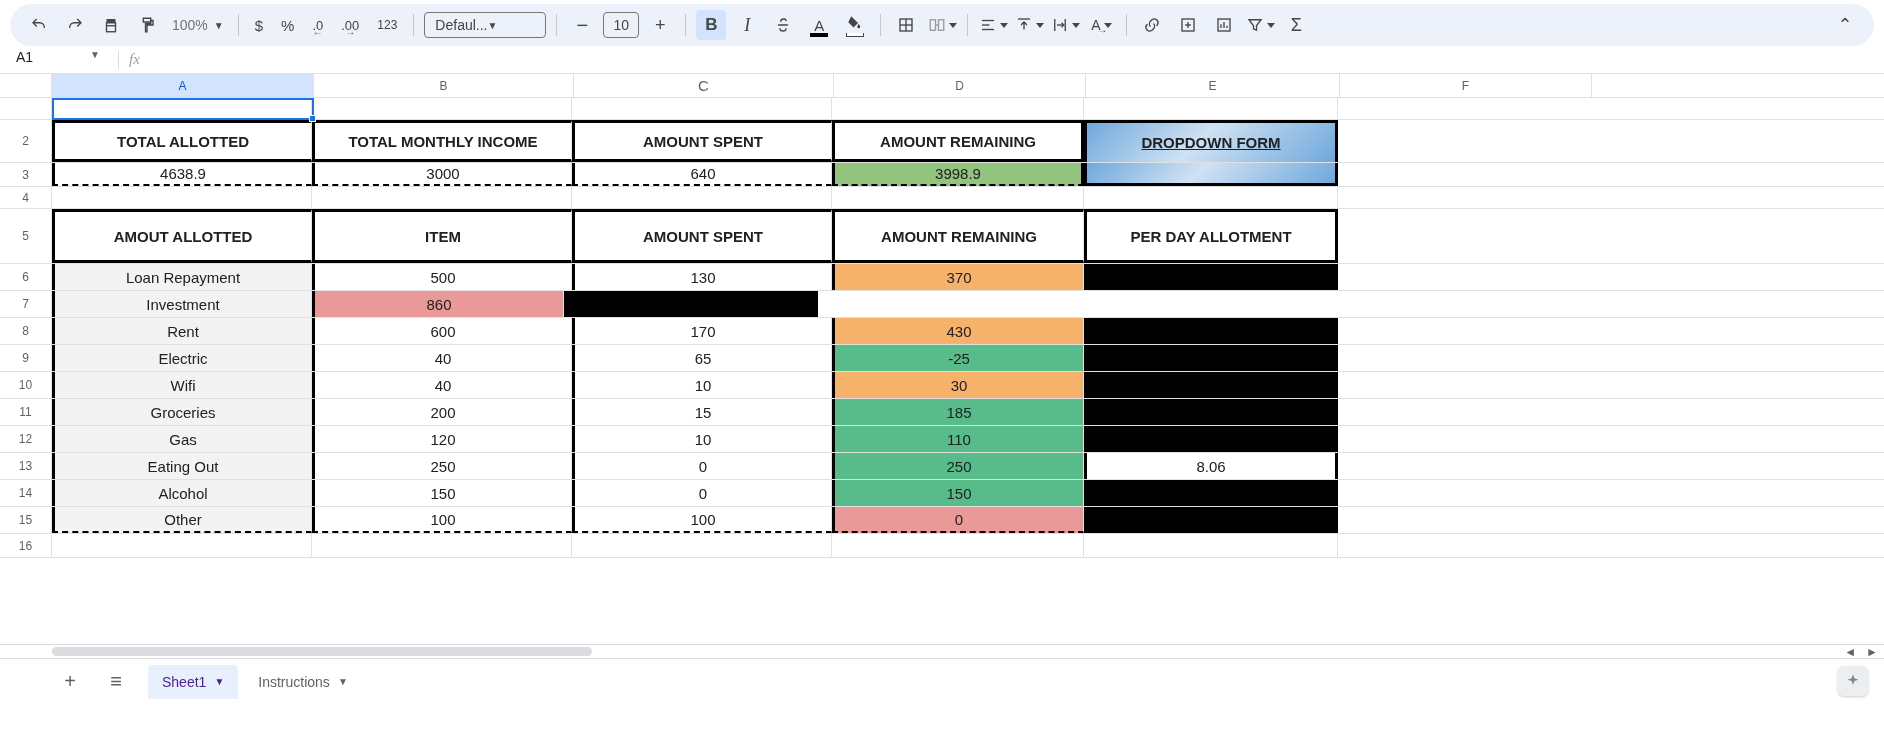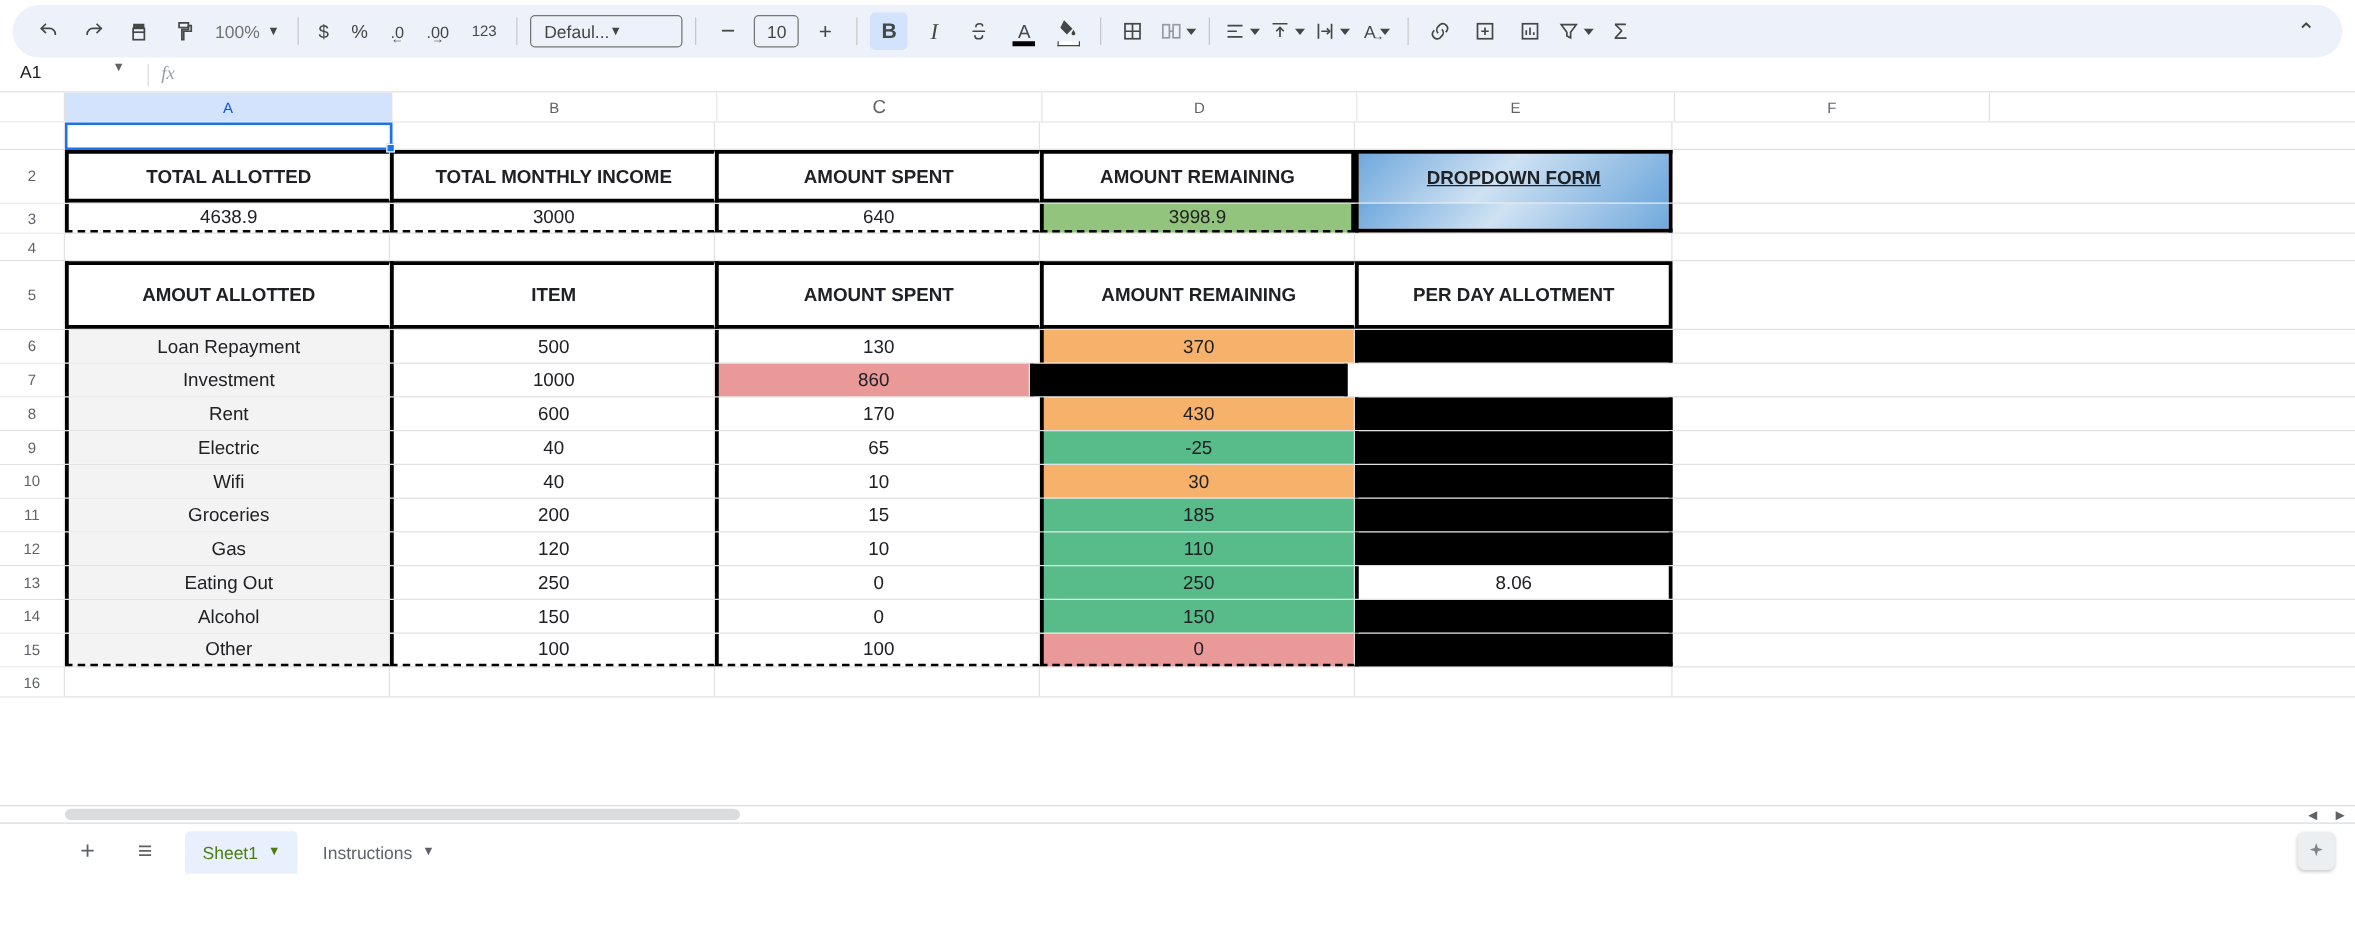--- a/index.html
+++ b/index.html
@@ -100,21 +100,21 @@
   
   .hscroll{ height:14px; border-top:1px solid #dadce0; position:relative; background:#fff;}
   .hscroll .track{ position:absolute; left:52px; right:240px; top:2px; bottom:2px; }
   .hscroll .thumb{ position:absolute; left:0; width:540px; top:0; bottom:0; background:#dadce0; border-radius:6px;}
   .hscroll .arr{ position:absolute; right:6px; top:0; bottom:0; display:flex; align-items:center; font-size:12px; color:#5f6368;}
 
   
   .tabbar{ height:46px; display:flex; align-items:center; padding:0 20px 0 56px; border-top:1px solid #dadce0; gap:18px; position:relative;}
   .tabbar .tab-btn{ width:28px; height:28px; display:flex; align-items:center; justify-content:center; color:#5f6368; font-size:20px; cursor:pointer;}
   .tab{ height:34px; display:flex; align-items:center; gap:8px; padding:0 14px; font-size:14px; color:#5f6368; border-radius:4px 4px 0 0; cursor:pointer;}
-  .tab.active{ background:#e8f0fe; color:#4d7c0f; font-weight:500;}
+  .tab.active{ background:#e8f0fe; color:#4c1d95; font-weight:500;}
   .tab .tdrop{ font-size:10px;}
   .explore{ position:absolute; right:16px; bottom:8px; width:30px; height:30px; border-radius:6px; background:#eceff1; display:flex; align-items:center; justify-content:center; box-shadow:0 1px 3px rgba(0,0,0,.2);}
   .explore svg{width:16px;height:16px;}
 
   
   .tri::after{content:""; display:inline-block; margin-left:3px; border-left:4px solid transparent; border-right:4px solid transparent; border-top:5px solid #444746;}
 </style>
 </head>
 <body>
 
@@ -361,21 +361,20 @@
           <div class="c a b-left  bg-ltgray cell-txt">Loan Repayment</div>
           <div class="c b b-left  cell-txt">500</div>
           <div class="c c b-left  cell-txt">130</div>
           <div class="c d b-left  bg-og cell-txt">370</div>
           <div class="c e b-left b-right  bg-blk cell-txt"></div>
           <div class="c f"></div>
         </div>
         <div class="row r7">
           <div class="rh">7</div>
           <div class="c a b-left  bg-ltgray cell-txt">Investment</div>
-          <div class="c b b-left  cell-txt">1000</div>
           <div class="c d b-left  bg-pk cell-txt">860</div>
           <div class="c e b-left b-right  bg-blk cell-txt"></div>
           <div class="c f"></div>
         </div>
         <div class="row r8">
           <div class="rh">8</div>
           <div class="c a b-left  bg-ltgray cell-txt">Rent</div>
           <div class="c b b-left  cell-txt">600</div>
           <div class="c c b-left  cell-txt">170</div>
           <div class="c d b-left  bg-og cell-txt">430</div>

